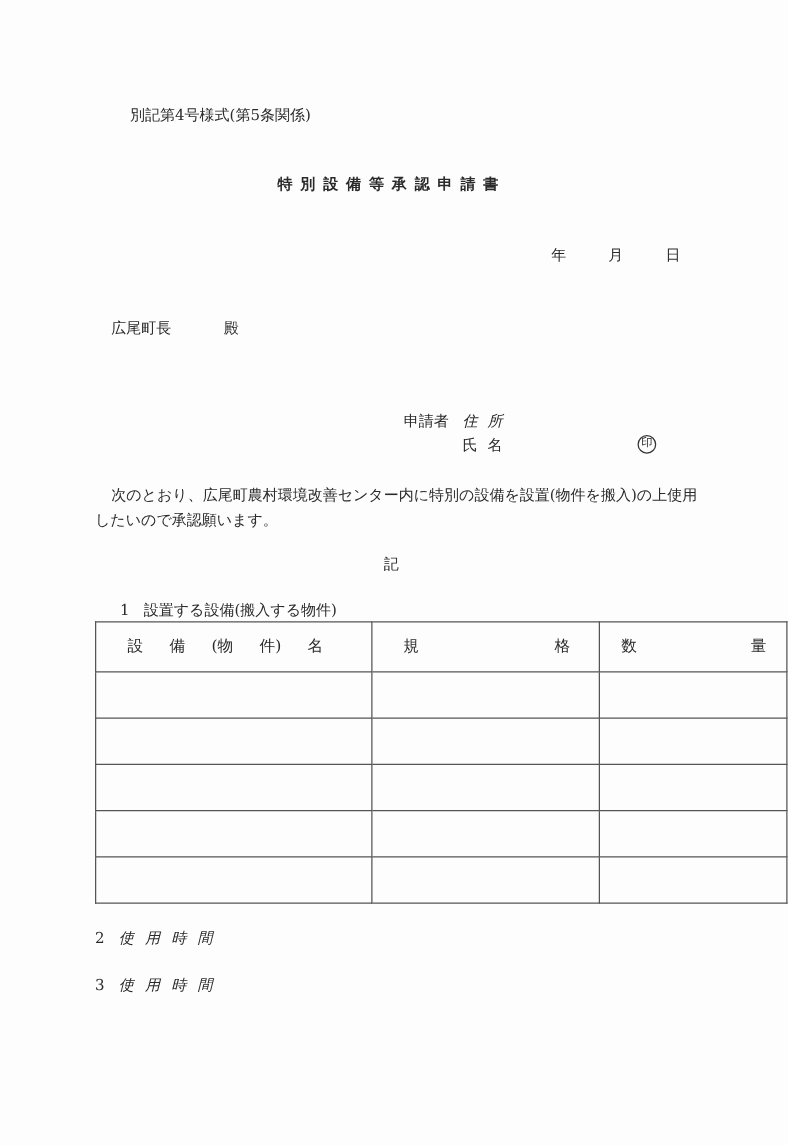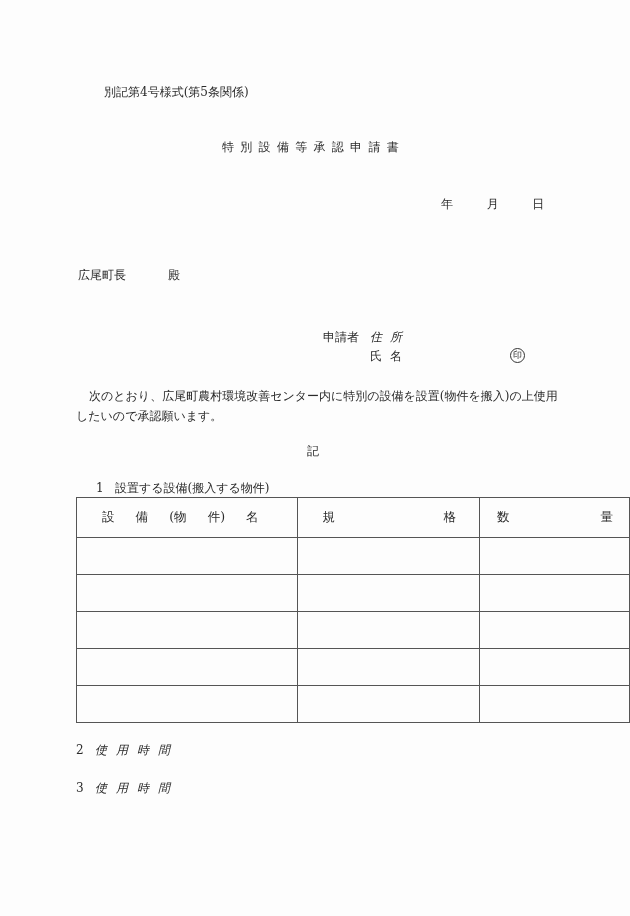--- a/index.html
+++ b/index.html
@@ -8,24 +8,24 @@
       background: #fdfdfd;
       font-family: "DejaVu Serif", "Liberation Serif", serif;
       color: #2a2a2a;
       position: relative;
       overflow: hidden;
     }
     .abs { position: absolute; white-space: nowrap; }
     .t12 { font-size: 12px; line-height: 14px; }
 
     #form-label { left: 76px; top: 85px; margin-left: 28px; }
-    #doc-title { left: 222px; top: 140px; letter-spacing: 6.3px; }
+    #doc-title { left: 222px; top: 140px; letter-spacing: 6.3px; font-weight: bold; }
     #date-line { left: 441px; top: 197px; }
     #date-line span { display: inline-block; }
-    #addressee { left: 78px; top: 255px; margin-top: 13px; }
+    #addressee { left: 89px; top: 255px; }
     #addressee .hon { display: inline-block; margin-left: 42px; }
 
     #applicant-label { left: 323px; top: 330px; }
     #address-label { left: 370px; top: 330px; letter-spacing: 8px; font-style: italic; }
     #name-label { left: 370px; top: 349px; letter-spacing: 8px; }
     #seal {
       left: 510px; top: 348px; width: 13px; height: 13px;
       border: 1px solid #333; border-radius: 50%;
       font-size: 9px; line-height: 13px; text-align: center;
     }

